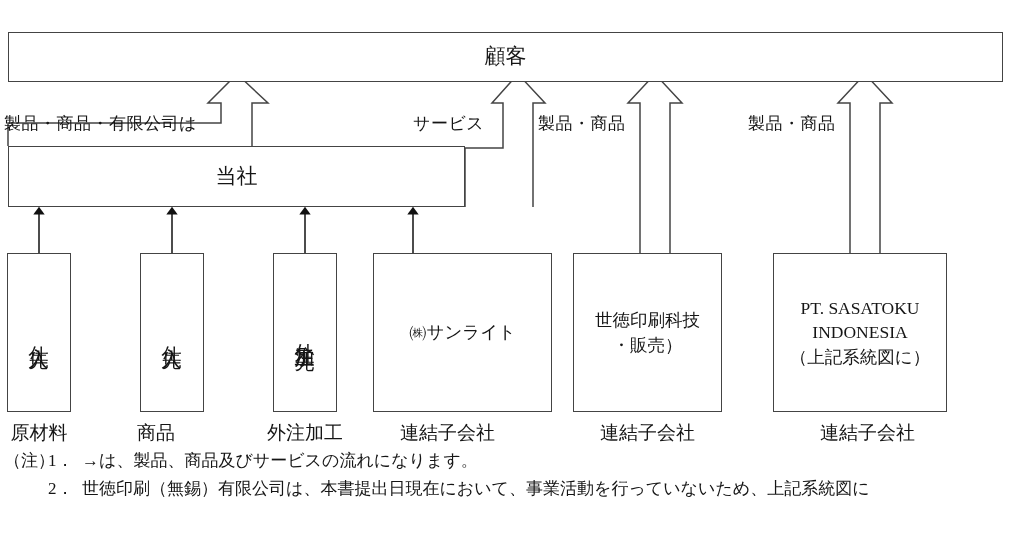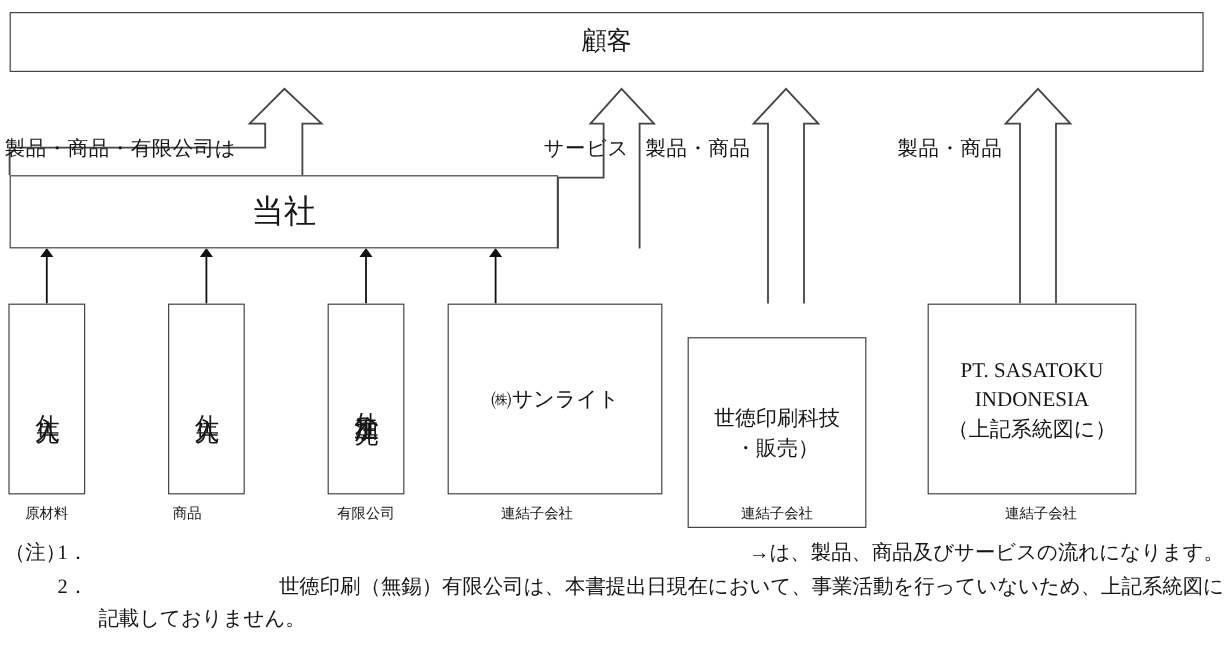--- a/index.html
+++ b/index.html
@@ -14,35 +14,35 @@
     border:1.6px solid #444;background:#fff;
     display:flex;align-items:center;justify-content:center;text-align:center;
     font-size:19px;line-height:1.30;color:#151515;
   }
   .box.vert{
     writing-mode:vertical-rl;text-orientation:upright;
     letter-spacing:2px;font-size:20px;
   }
   .box.multiline{font-size:17.5px;line-height:1.40;padding:4px 6px;}
   .capt{
-    position:absolute;font-size:12px;color:#151515;text-align:center;
+    position:absolute;font-size:19px;color:#151515;text-align:center;
     white-space:nowrap;
   }
   .flowlabel{
     position:absolute;font-size:17px;color:#151515;white-space:nowrap;
     letter-spacing:0.5px;
   }
   .notes{
     position:absolute;left:4px;top:447px;width:1016px;
     font-size:17px;line-height:1.62;color:#151515;
   }
   .note-row{display:flex;align-items:flex-start;}
   .note-mark{width:44px;flex:0 0 44px;}
   .note-num{width:34px;flex:0 0 34px;}
-  .note-body{flex:1 1 auto;text-align:right;}
+  .note-body{flex:1 1 auto;}
   .note-cont{margin-left:78px;}
   svg{position:absolute;left:0;top:0;pointer-events:none;}
 </style>
 </head>
 <body>
 
 <div id="diagram">
 
   <svg width="1024" height="542">
     <defs>
@@ -60,54 +60,54 @@
 
     <path d="M 8,146 L 8,123 L 221,123 L 221,103 L 208,103 L 237,74 L 268,103 L 252,103 L 252,146" fill="#ffffff" stroke="#444" stroke-width="1.5" stroke-linejoin="miter"></path>
 
     <path d="M 465,207 L 465,148 L 503,148 L 503,103 L 492,103 L 518,74 L 545,103 L 533,103 L 533,207" fill="#ffffff" stroke="#444" stroke-width="1.5" stroke-linejoin="miter"></path>
 
     <path d="M 640,253 L 640,103 L 628,103 L 655,74 L 682,103 L 670,103 L 670,253" fill="#ffffff" stroke="#444" stroke-width="1.5" stroke-linejoin="miter"></path>
 
     <path d="M 850,253 L 850,103 L 838,103 L 865,74 L 892,103 L 880,103 L 880,253" fill="#ffffff" stroke="#444" stroke-width="1.5" stroke-linejoin="miter"></path>
   </svg>
 
-  <div class="box" style="left:8px;top:10px;width:995px;height:50px;font-size:21px;">
+  <div class="box" style="left:8px;top:32px;width:995px;height:50px;font-size:21px;">
     <span>顧客</span>
   </div>
 
-  <div class="box" style="left:8px;top:146px;width:457px;height:61px;font-size:27px;">
+  <div class="box" style="left:8px;top:146px;width:457px;height:61px;font-size:21px;">
     <span>当社</span>
   </div>
 
   <div class="flowlabel" style="left:4px;top:112px;">製品・商品・有限公司は</div>
-  <div class="flowlabel" style="left:413px;top:112px;margin-left:40px;">サービス</div>
+  <div class="flowlabel" style="left:413px;top:112px;">サービス</div>
   <div class="flowlabel" style="left:538px;top:112px;">製品・商品</div>
   <div class="flowlabel" style="left:748px;top:112px;">製品・商品</div>
 
   <div class="box vert" style="left:7px;top:253px;width:64px;height:159px;">
     <span>仕入先</span>
   </div>
   <div class="capt" style="left:7px;top:420px;width:64px;">原材料</div>
 
   <div class="box vert" style="left:140px;top:253px;width:64px;height:159px;">
     <span>仕入先</span>
   </div>
   <div class="capt" style="left:124px;top:420px;width:64px;">商品</div>
 
   <div class="box vert" style="left:273px;top:253px;width:64px;height:159px;">
     <span>外注加工先</span>
   </div>
-  <div class="capt" style="left:265px;top:420px;width:80px;">有限公司</div>
+  <div class="capt" style="left:265px;top:420px;width:80px;">外注加工</div>
 
   <div class="box multiline" style="left:373px;top:253px;width:179px;height:159px;flex-direction:column;">
     <div>㈱サンライト</div>
   </div>
   <div class="capt" style="left:373px;top:420px;width:149px;">連結子会社</div>
 
-  <div class="box multiline" style="left:573px;top:253px;width:149px;height:159px;flex-direction:column;margin-top:28px;">
+  <div class="box multiline" style="left:573px;top:253px;width:149px;height:159px;flex-direction:column;">
     <div>世徳印刷科技</div>
     <div>・販売）</div>
   </div>
   <div class="capt" style="left:573px;top:420px;width:149px;">連結子会社</div>
 
   <div class="box multiline" style="left:773px;top:253px;width:174px;height:159px;flex-direction:column;">
     <div>PT. SASATOKU</div>
     <div>INDONESIA</div>
     <div>（上記系統図に）</div>
   </div>
@@ -119,14 +119,13 @@
   <div class="note-row">
     <span class="note-mark">（注）</span>
     <span class="note-num">1．</span>
     <span class="note-body">→は、製品、商品及びサービスの流れになります。</span>
   </div>
   <div class="note-row">
     <span class="note-mark"></span>
     <span class="note-num">2．</span>
     <span class="note-body">世徳印刷（無錫）有限公司は、本書提出日現在において、事業活動を行っていないため、上記系統図に</span>
   </div>
-  <div class="note-cont">記載しておりません。</div>
 </div>
 
 </body></html>

